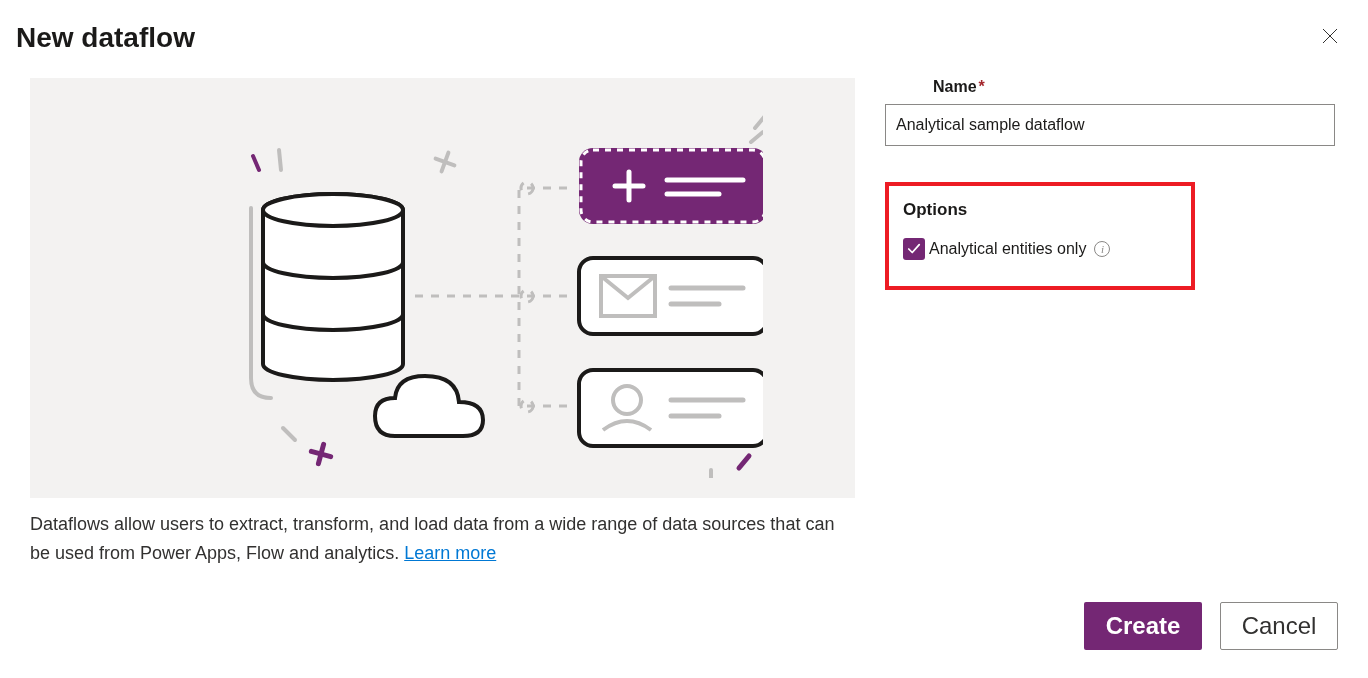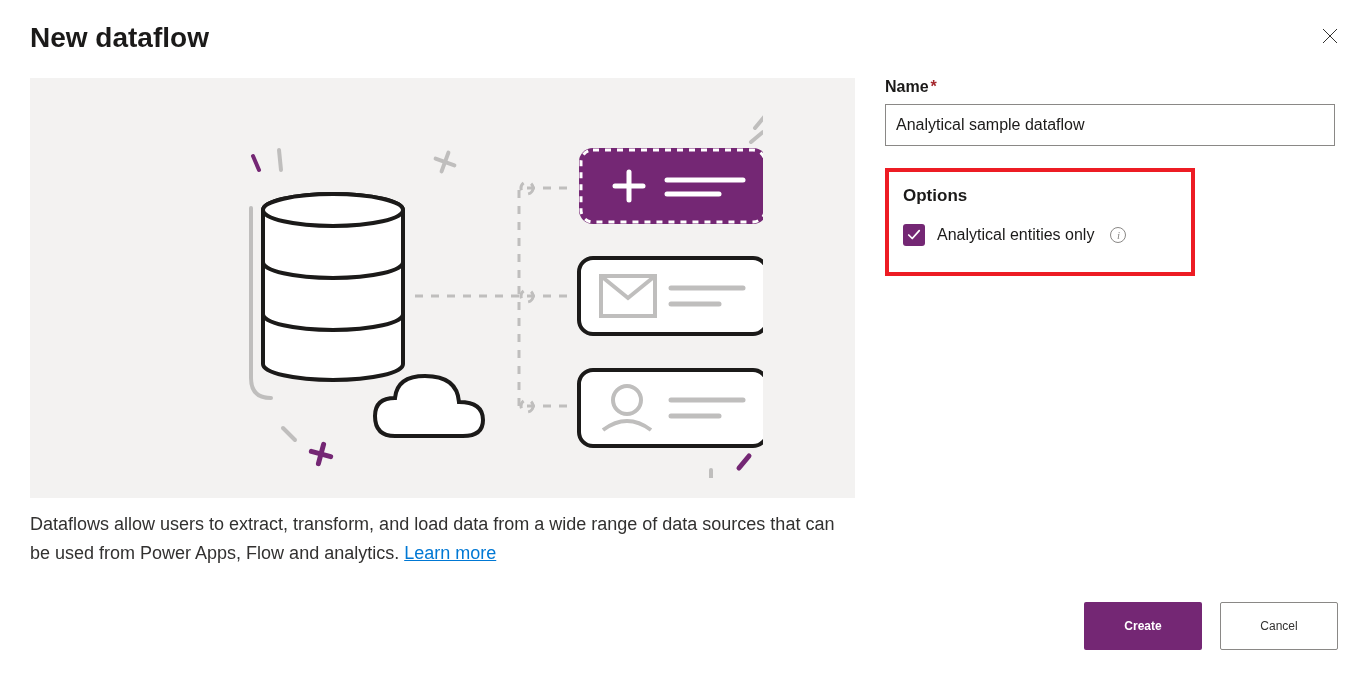--- a/index.html
+++ b/index.html
@@ -8,21 +8,21 @@
       background: #ffffff;
       width: 1368px;
       height: 678px;
       position: relative;
       color: #1b1a19;
     }
     .dialog-header {
       display: flex;
       justify-content: space-between;
       align-items: flex-start;
-      padding: 22px 24px 0 30px;
+      padding: 22px 24px 0 16px;
     }
     .dialog-title {
       font-size: 28px;
       font-weight: 600;
       color: #1b1a19;
     }
     .close-btn {
       background: none;
       border: none;
       cursor: pointer;
@@ -58,47 +58,48 @@
       cursor: pointer;
       margin-top: 32px;
     }
     .right-col { flex: 1; max-width: 450px; }
     .field-label {
       font-size: 16px;
       font-weight: 600;
       color: #1b1a19;
       margin-bottom: 8px;
       display: block;
+      margin-left: 48px;
     }
     .required { color: #a4262c; margin-left: 2px; }
     .text-input {
       width: 100%;
       height: 32px;
       padding: 20px 10px;
       font-size: 16px;
       font-family: inherit;
       border: 1px solid #8a8886;
       background: #ffffff;
       color: #1b1a19;
     }
     .options-box {
-      margin-top: 22px;
+      margin-top: 36px;
       padding: 14px 8px 26px 14px;
       border: 4px solid #ed1c24;
       width: 310px;
     }
     .options-heading {
       font-size: 17px;
       font-weight: 600;
       margin-bottom: 18px;
     }
     .checkbox-row {
       display: flex;
       align-items: center;
-      gap: 12px;
+      gap: 4px;
     }
     .checkbox {
       width: 22px;
       height: 22px;
       background: #742774;
       border-radius: 3px;
       display: flex;
       align-items: center;
       justify-content: center;
       cursor: pointer;
@@ -128,21 +129,21 @@
       position: absolute;
       right: 30px;
       bottom: 28px;
       display: flex;
       gap: 18px;
     }
     .btn {
       min-width: 118px;
       height: 48px;
       padding: 0 20px;
-      font-size: 12px;
+      font-size: 24px;
       font-family: inherit;
       border-radius: 2px;
       cursor: pointer;
       border: 1px solid transparent;
     }
     .btn-primary {
       background: #742774;
       color: #ffffff;
       font-weight: 600;
     }

